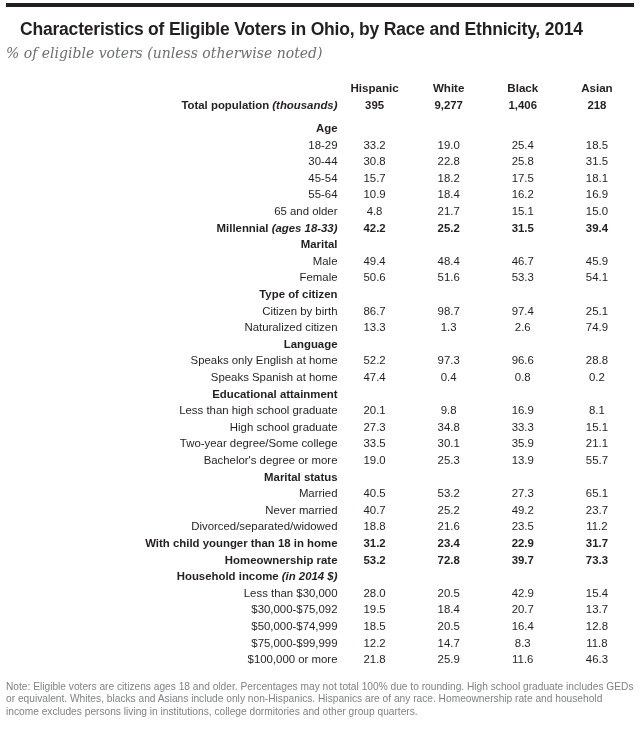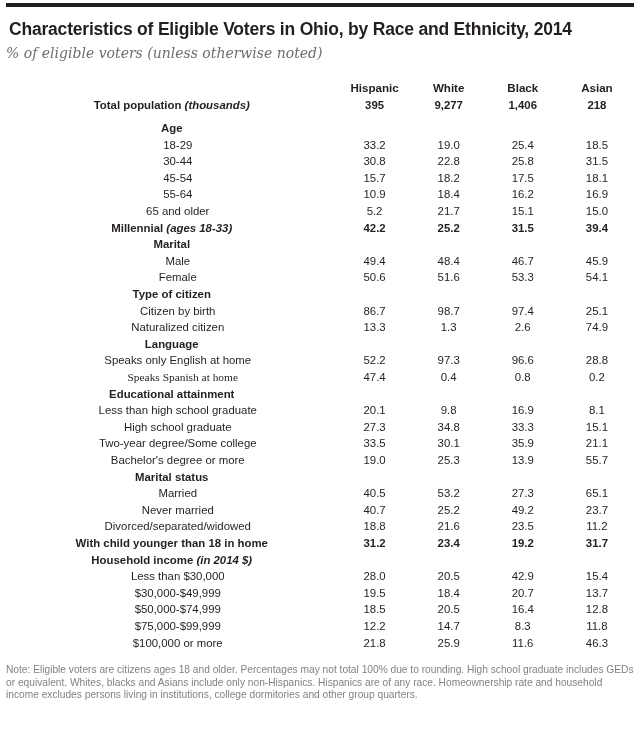--- a/index.html
+++ b/index.html
@@ -24,21 +24,21 @@
   .rule-top {
     height: 4px;
     background: #231f20;
     margin: 3px 0 0 0;
   }
   .title {
     font-size: 17.5px;
     font-weight: bold;
     letter-spacing: -0.2px;
     color: #231f20;
-    margin: 12px 0 0 3px;
+    margin: 12px 0 0 14px;
     line-height: 1.15;
   }
   .subtitle {
     font-family: "DejaVu Serif", "Liberation Serif", serif;
     font-style: italic;
     font-size: 14px;
     color: #6d6e71;
     margin: 6px 0 0 0;
     line-height: 1.2;
   }
@@ -63,26 +63,26 @@
     font-weight: bold;
     font-size: 11.6px;
     padding-bottom: 2px;
     color: #231f20;
   }
   td.val {
     text-align: center;
     color: #231f20;
     font-size: 11.4px;
   }
-  td.lbl { text-align: center; color: #231f20; }
+  td.lbl { text-align: right; color: #231f20; }
   tr.head-row td.lbl,
   tr.head-row td.val { font-weight: bold; }
   tr.cat-row td.lbl { font-weight: bold; }
   tr.lvl1 td.lbl { padding-left: 12px; }
-  tr.lvl2 td.lbl { padding-left: 22px; font-family: Liberation Serif, serif; }
+  tr.lvl2 td.lbl { padding-left: 22px; }
   tr.spacer td { height: 7px; line-height: 7px; font-size: 0; }
   .lbl i, .lbl em {
     font-style: italic;
   }
   .notes {
     margin-top: 13px;
     font-size: 10.2px;
     line-height: 12.6px;
     color: #808285;
     max-width: 628px;
@@ -156,21 +156,21 @@
         </tr>
         <tr class="lvl1">
           <td class="lbl">55-64</td>
           <td class="val">10.9</td>
           <td class="val">18.4</td>
           <td class="val">16.2</td>
           <td class="val">16.9</td>
         </tr>
         <tr class="lvl1">
           <td class="lbl">65 and older</td>
-          <td class="val">5.2</td>
+          <td class="val">4.8</td>
           <td class="val">21.7</td>
           <td class="val">15.1</td>
           <td class="val">15.0</td>
         </tr>
         <tr class="head-row">
           <td class="lbl">Millennial <i>(ages 18-33)</i></td>
           <td class="val">42.2</td>
           <td class="val">25.2</td>
           <td class="val">31.5</td>
           <td class="val">39.4</td>
@@ -298,39 +298,46 @@
           <td class="lbl">Divorced/separated/widowed</td>
           <td class="val">18.8</td>
           <td class="val">21.6</td>
           <td class="val">23.5</td>
           <td class="val">11.2</td>
         </tr>
         <tr class="head-row">
           <td class="lbl">With child younger than 18 in home</td>
           <td class="val">31.2</td>
           <td class="val">23.4</td>
-          <td class="val">19.2</td>
+          <td class="val">22.9</td>
           <td class="val">31.7</td>
+        </tr>
+        <tr class="head-row">
+          <td class="lbl">Homeownership rate</td>
+          <td class="val">53.2</td>
+          <td class="val">72.8</td>
+          <td class="val">39.7</td>
+          <td class="val">73.3</td>
         </tr>
         <tr class="cat-row">
           <td class="lbl">Household income <i>(in 2014 $)</i></td>
           <td class="val"></td>
           <td class="val"></td>
           <td class="val"></td>
           <td class="val"></td>
         </tr>
         <tr class="lvl1">
           <td class="lbl">Less than $30,000</td>
           <td class="val">28.0</td>
           <td class="val">20.5</td>
           <td class="val">42.9</td>
           <td class="val">15.4</td>
         </tr>
         <tr class="lvl1">
-          <td class="lbl">$30,000-$49,999</td>
+          <td class="lbl">$30,000-$75,092</td>
           <td class="val">19.5</td>
           <td class="val">18.4</td>
           <td class="val">20.7</td>
           <td class="val">13.7</td>
         </tr>
         <tr class="lvl1">
           <td class="lbl">$50,000-$74,999</td>
           <td class="val">18.5</td>
           <td class="val">20.5</td>
           <td class="val">16.4</td>

